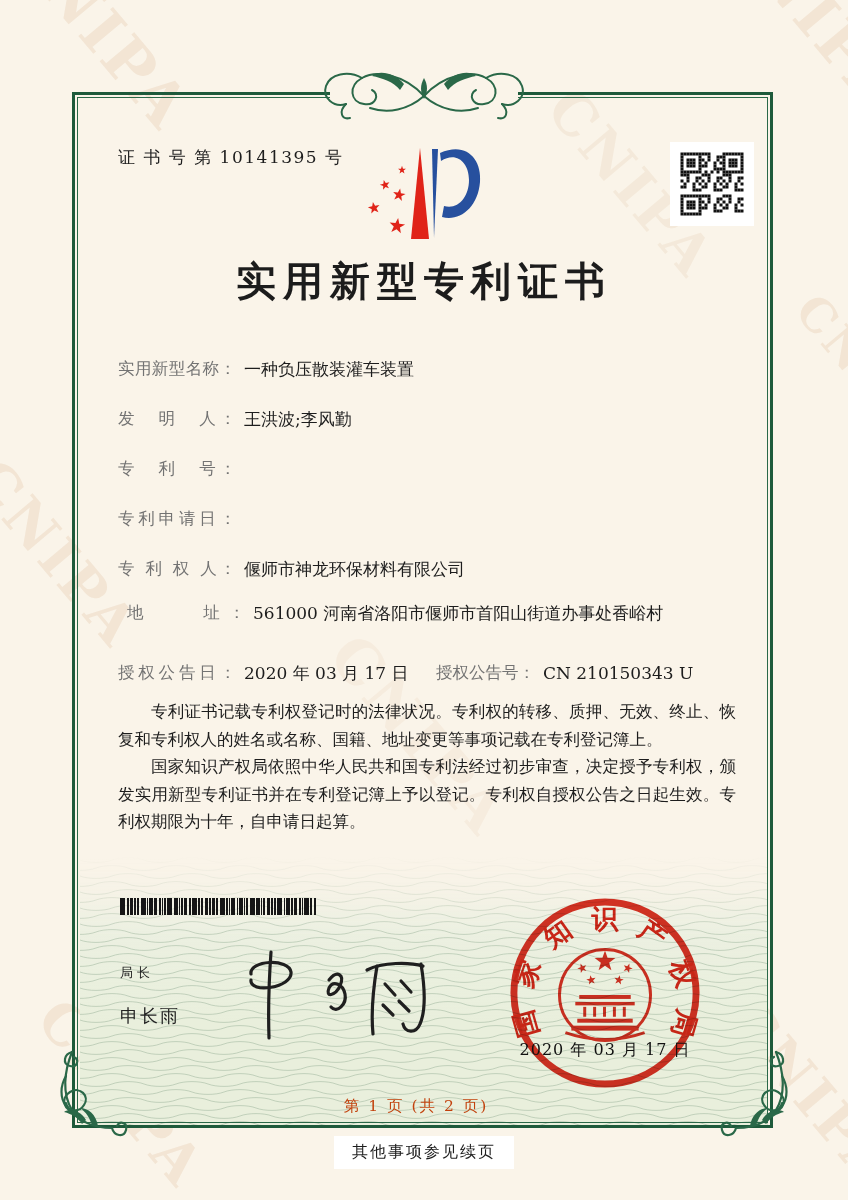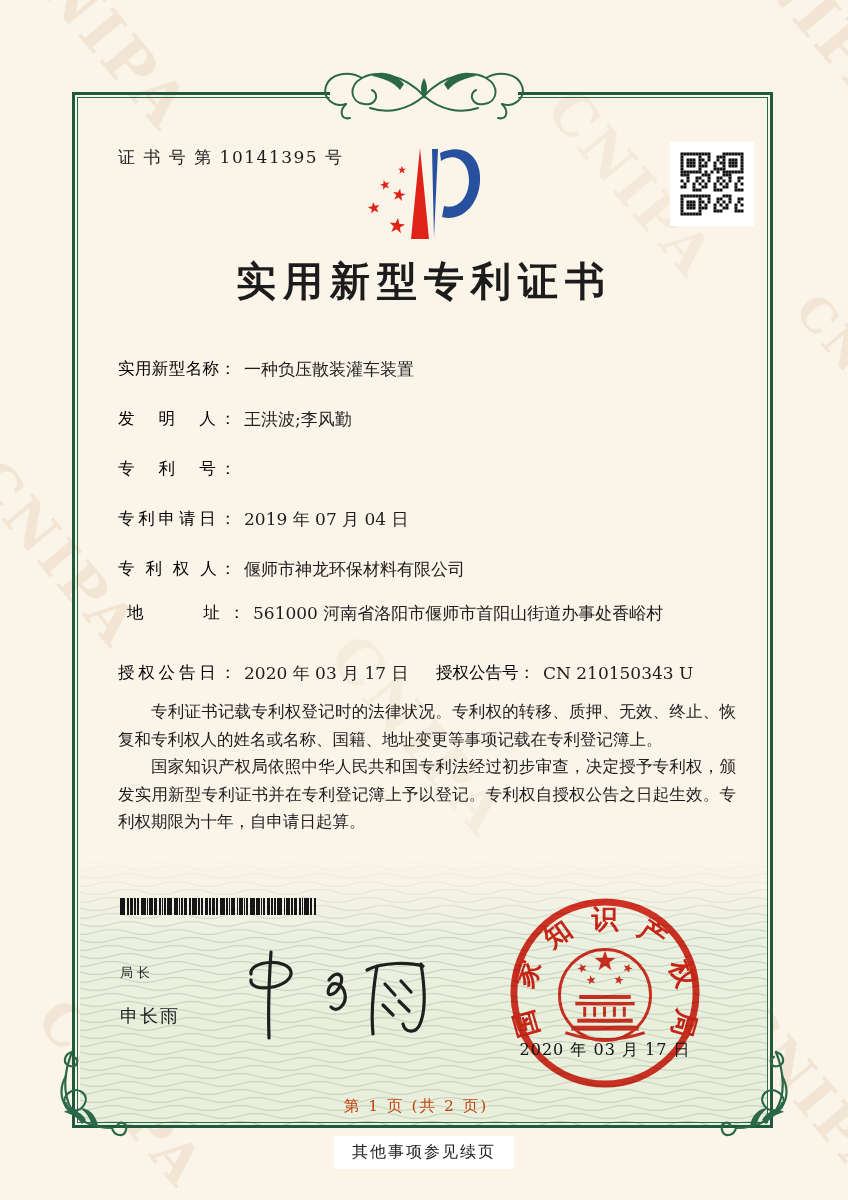--- a/index.html
+++ b/index.html
@@ -23,21 +23,21 @@
   .ornament-corner.right{left:710px;top:1046px;transform:scaleX(-1);}
   
   .cert-no{position:absolute;left:118px;top:146px;font-size:17px;letter-spacing:1.5px;z-index:3;color:#1d1d1d;}
   .logo{position:absolute;left:352px;top:136px;width:132px;height:122px;z-index:3;}
   .qr{position:absolute;left:670px;top:142px;width:84px;height:84px;background:#fff;z-index:3;
       display:flex;align-items:center;justify-content:center;}
   .title{position:absolute;left:0;right:0;top:254px;margin:0;text-align:center;font-size:40px;
          font-weight:700;letter-spacing:7px;color:#1c1c1c;z-index:3;}
   .fields{position:absolute;left:118px;top:356px;width:660px;z-index:3;}
   .frow{position:absolute;left:0;display:flex;line-height:26px;font-size:17px;white-space:nowrap;}
-  .flabel{display:inline-block;width:118px;font-size:16.5px;text-align:justify;text-align-last:justify;color:#000000;}
+  .flabel{display:inline-block;width:118px;font-size:16.5px;text-align:justify;text-align-last:justify;color:#737373;}
   .flabel.nat{width:auto;text-align:left;text-align-last:auto;}
   .fvalue{margin-left:8px;color:#1d1d1d;}
   .pair2{position:absolute;left:318px;display:flex;}
   .bodytext{position:absolute;left:118px;top:698px;width:618px;z-index:3;}
   .bodytext p{margin:0;font-size:16.5px;line-height:27.5px;text-indent:2em;text-align:justify;color:#1d1d1d;}
   .barcode{position:absolute;left:120px;top:898px;height:17px;display:flex;z-index:3;}
   .barcode div{background:#161616;height:100%;}
   .sig-title{position:absolute;left:120px;top:964px;font-size:13px;letter-spacing:4px;z-index:3;}
   .sig-name{position:absolute;left:120px;top:1004px;font-size:18px;letter-spacing:2px;z-index:3;}
   .sig-script{position:absolute;left:225px;top:938px;width:220px;height:108px;z-index:3;}
@@ -404,21 +404,20 @@
     </div>
     <div class="frow" style="top:50px;">
       <span class="flabel">发　明　人：</span>
       <span class="fvalue">王洪波;李风勤</span>
     </div>
     <div class="frow" style="top:100px;">
       <span class="flabel">专　利　号：</span>
     </div>
     <div class="frow" style="top:150px;">
       <span class="flabel">专利申请日：</span>
-      <span class="fvalue">2019 年 07 月 04 日</span>
     </div>
     <div class="frow" style="top:200px;">
       <span class="flabel">专 利 权 人：</span>
       <span class="fvalue">偃师市神龙环保材料有限公司</span>
     </div>
     <div class="frow" style="top:244px;margin-left:9px;">
       <span class="flabel">地　　址：</span>
       <span class="fvalue">561000 河南省洛阳市偃师市首阳山街道办事处香峪村</span>
     </div>
     <div class="frow" style="top:304px;width:660px;">

